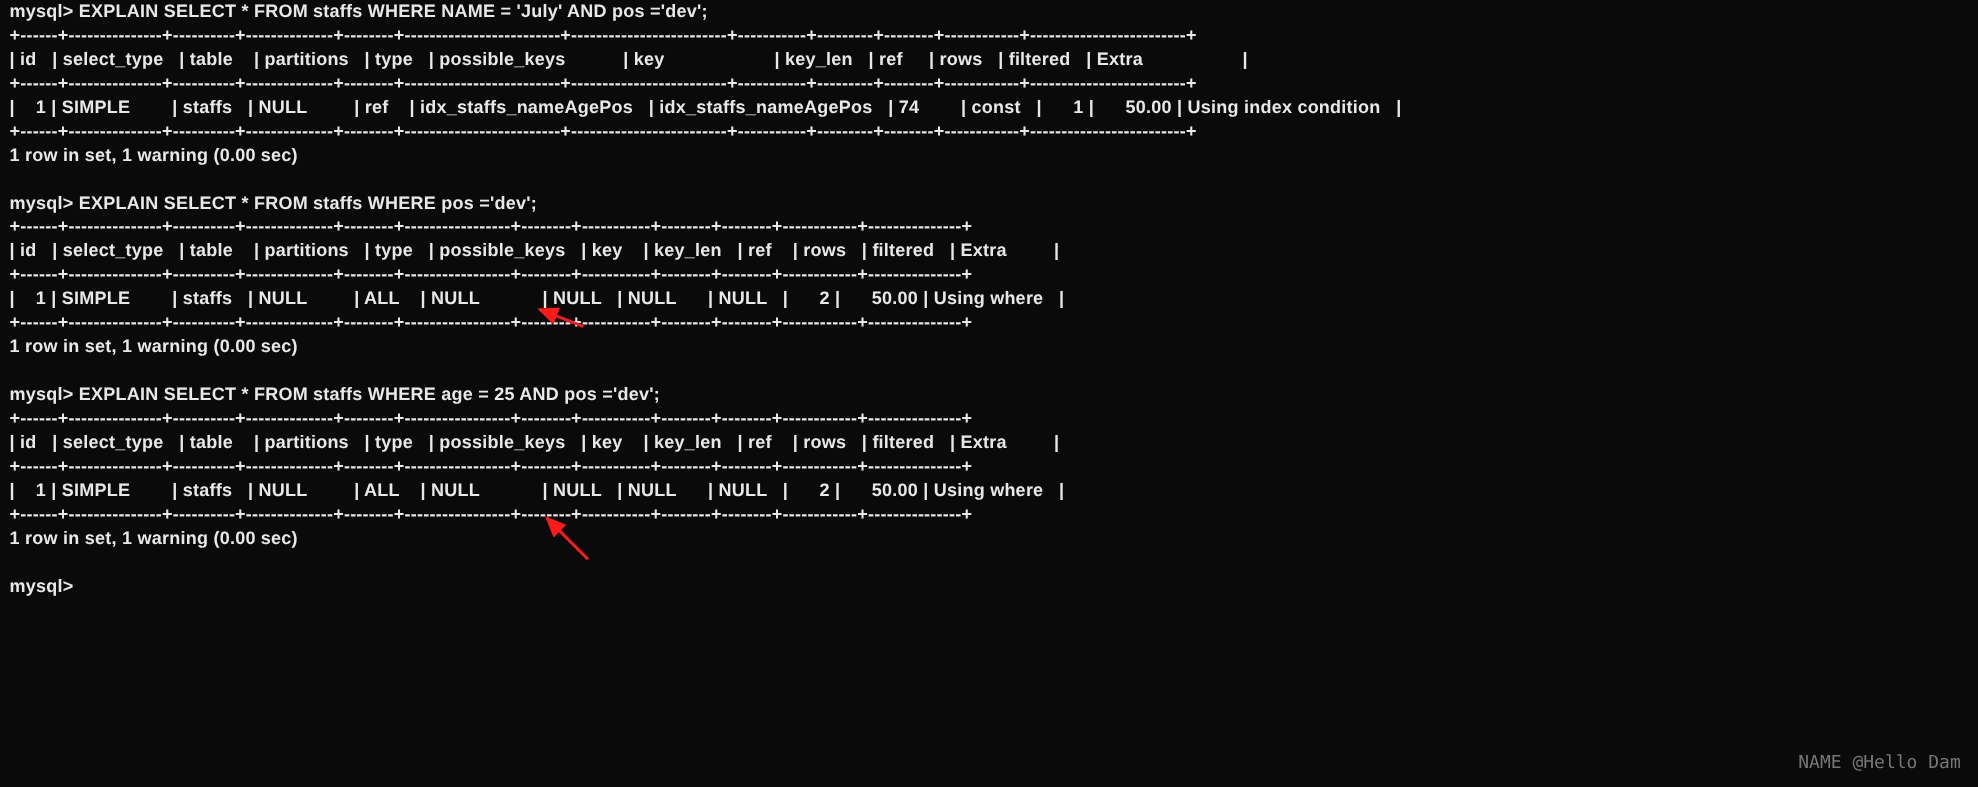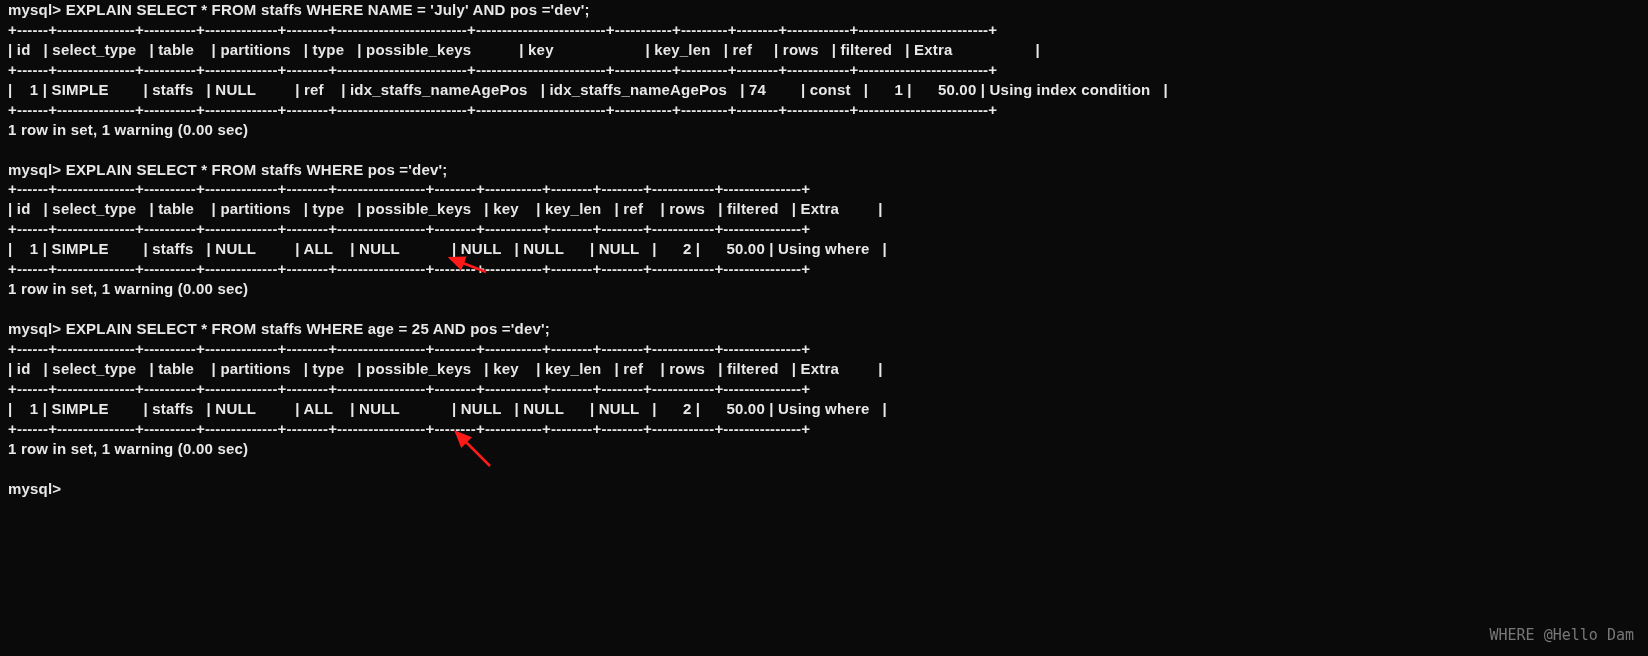--- a/index.html
+++ b/index.html
@@ -58,21 +58,21 @@
 mysql&gt; EXPLAIN SELECT * FROM staffs WHERE age = 25 AND pos ='dev';
 +------+---------------+----------+--------------+--------+-----------------+--------+-----------+--------+--------+------------+---------------+
 | id   | select_type   | table    | partitions   | type   | possible_keys   | key    | key_len   | ref    | rows   | filtered   | Extra         |
 +------+---------------+----------+--------------+--------+-----------------+--------+-----------+--------+--------+------------+---------------+
 |    1 | SIMPLE        | staffs   | NULL         | ALL    | NULL            | NULL   | NULL      | NULL   |      2 |      50.00 | Using where   |
 +------+---------------+----------+--------------+--------+-----------------+--------+-----------+--------+--------+------------+---------------+
 1 row in set, 1 warning (0.00 sec)
 
 mysql&gt; </pre>
 
-<div class="watermark">WHERE @Hello Dam</div>
+<div class="watermark">NAME @Hello Dam</div>
 
 <svg class="arrow" style="left:440px; top:252px;" width="50" height="30">
   <defs>
     <marker id="ah1" markerWidth="8" markerHeight="8" refX="6" refY="3" orient="auto">
       <path d="M0,0 L7,3 L0,6 Z" fill="#ff1a1a"></path>
     </marker>
   </defs>
   <line x1="46" y1="20" x2="10" y2="6" stroke="#ff1a1a" stroke-width="2.5" marker-end="url(#ah1)"></line>
 </svg>
 

